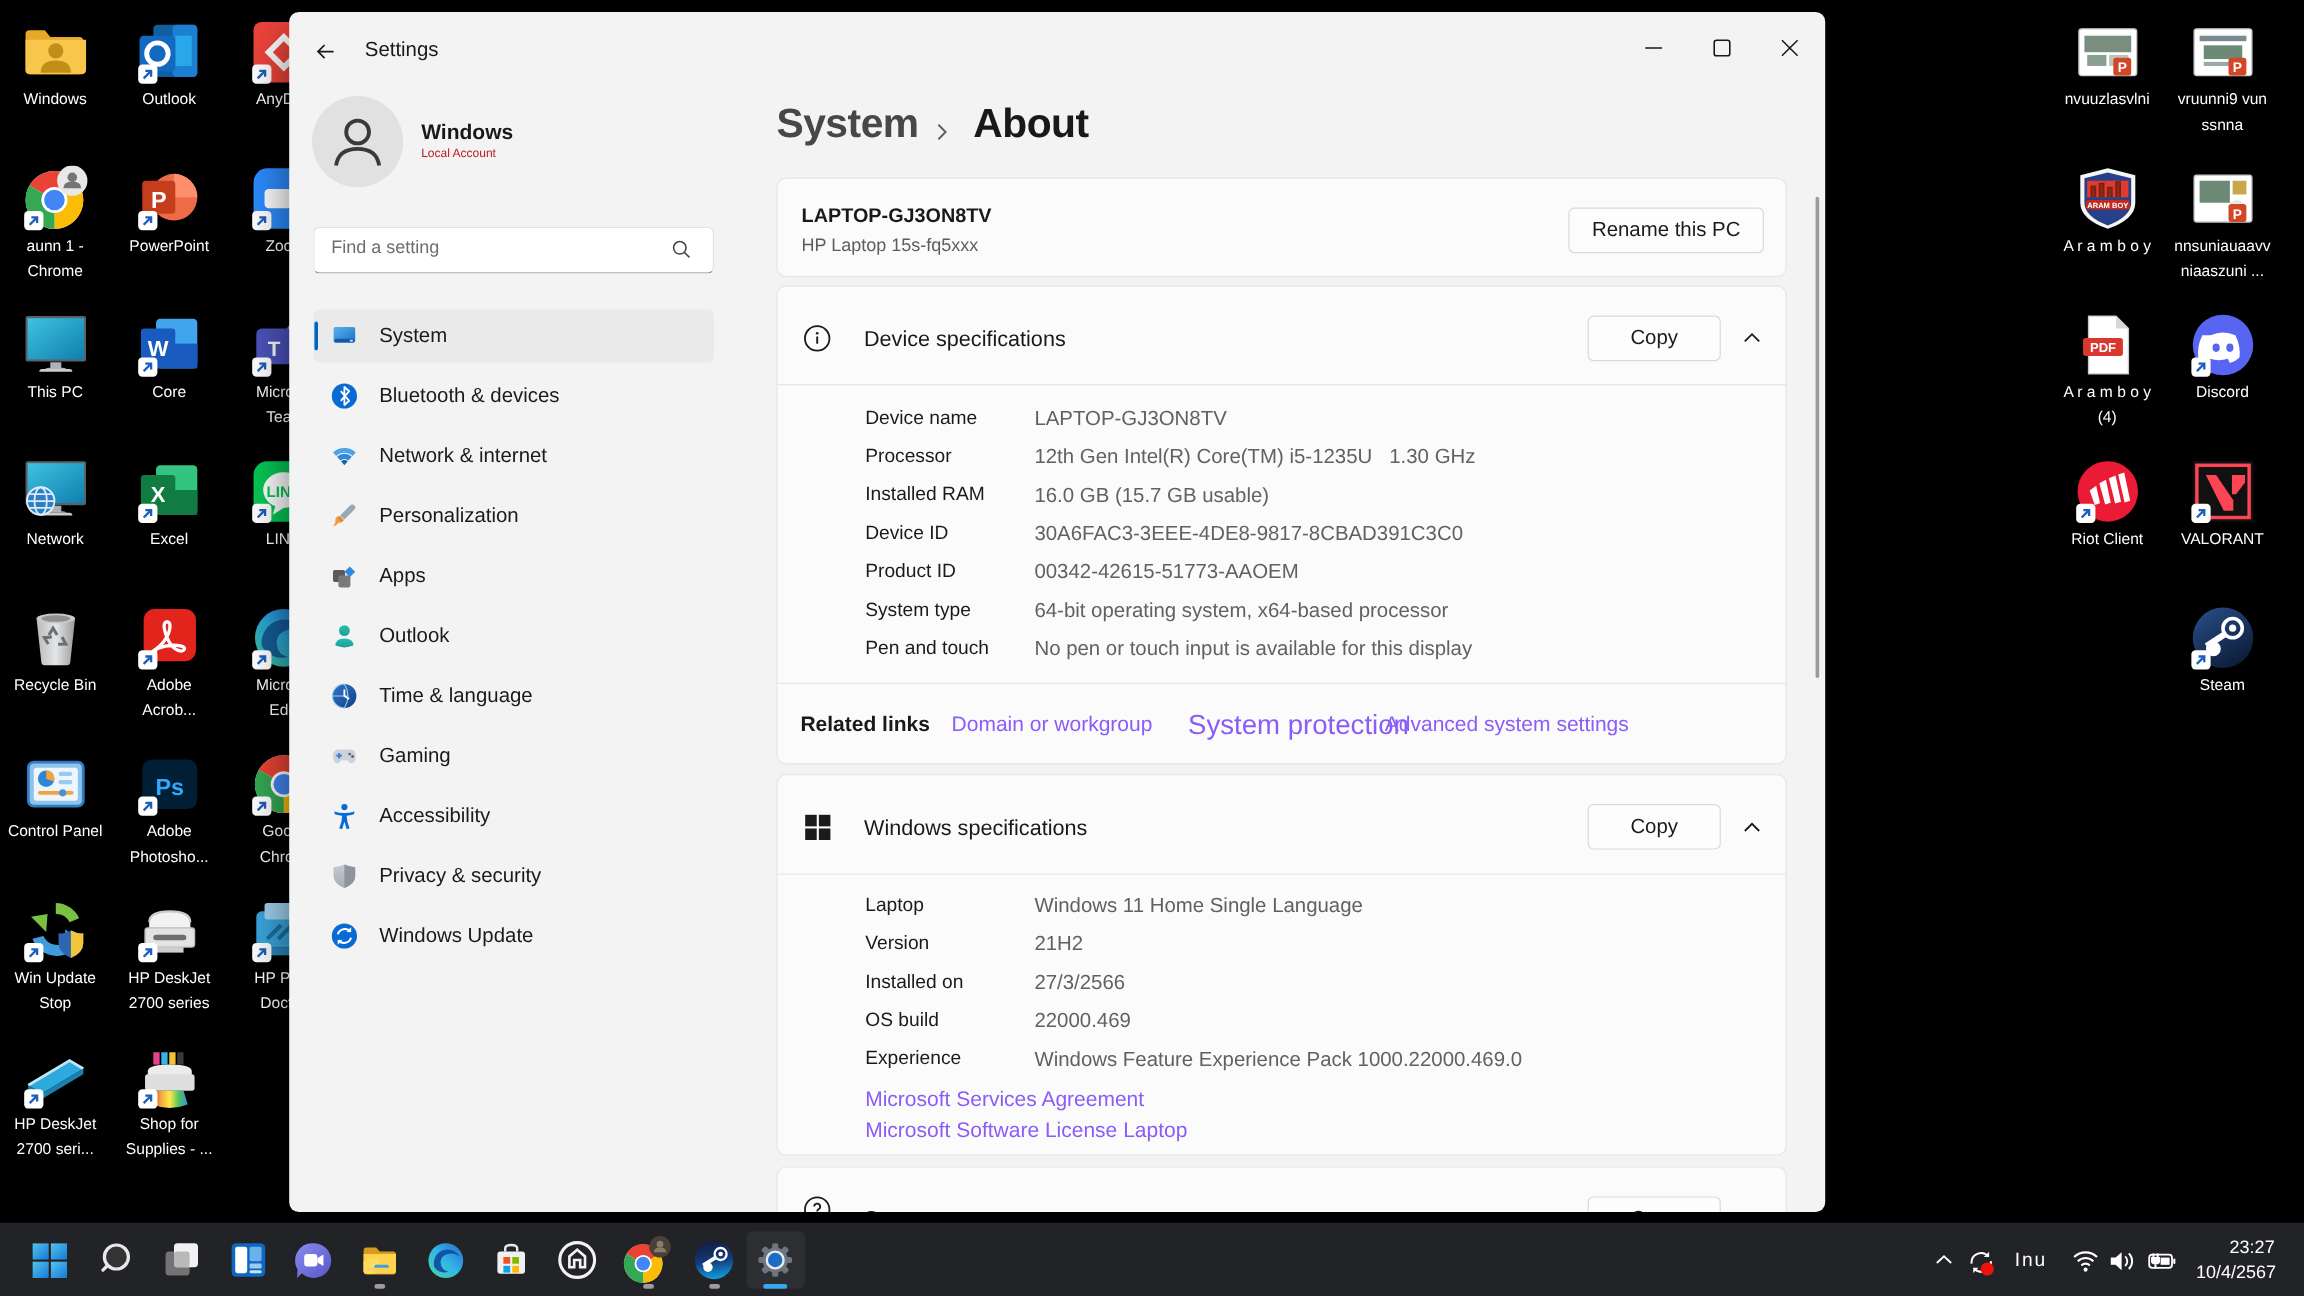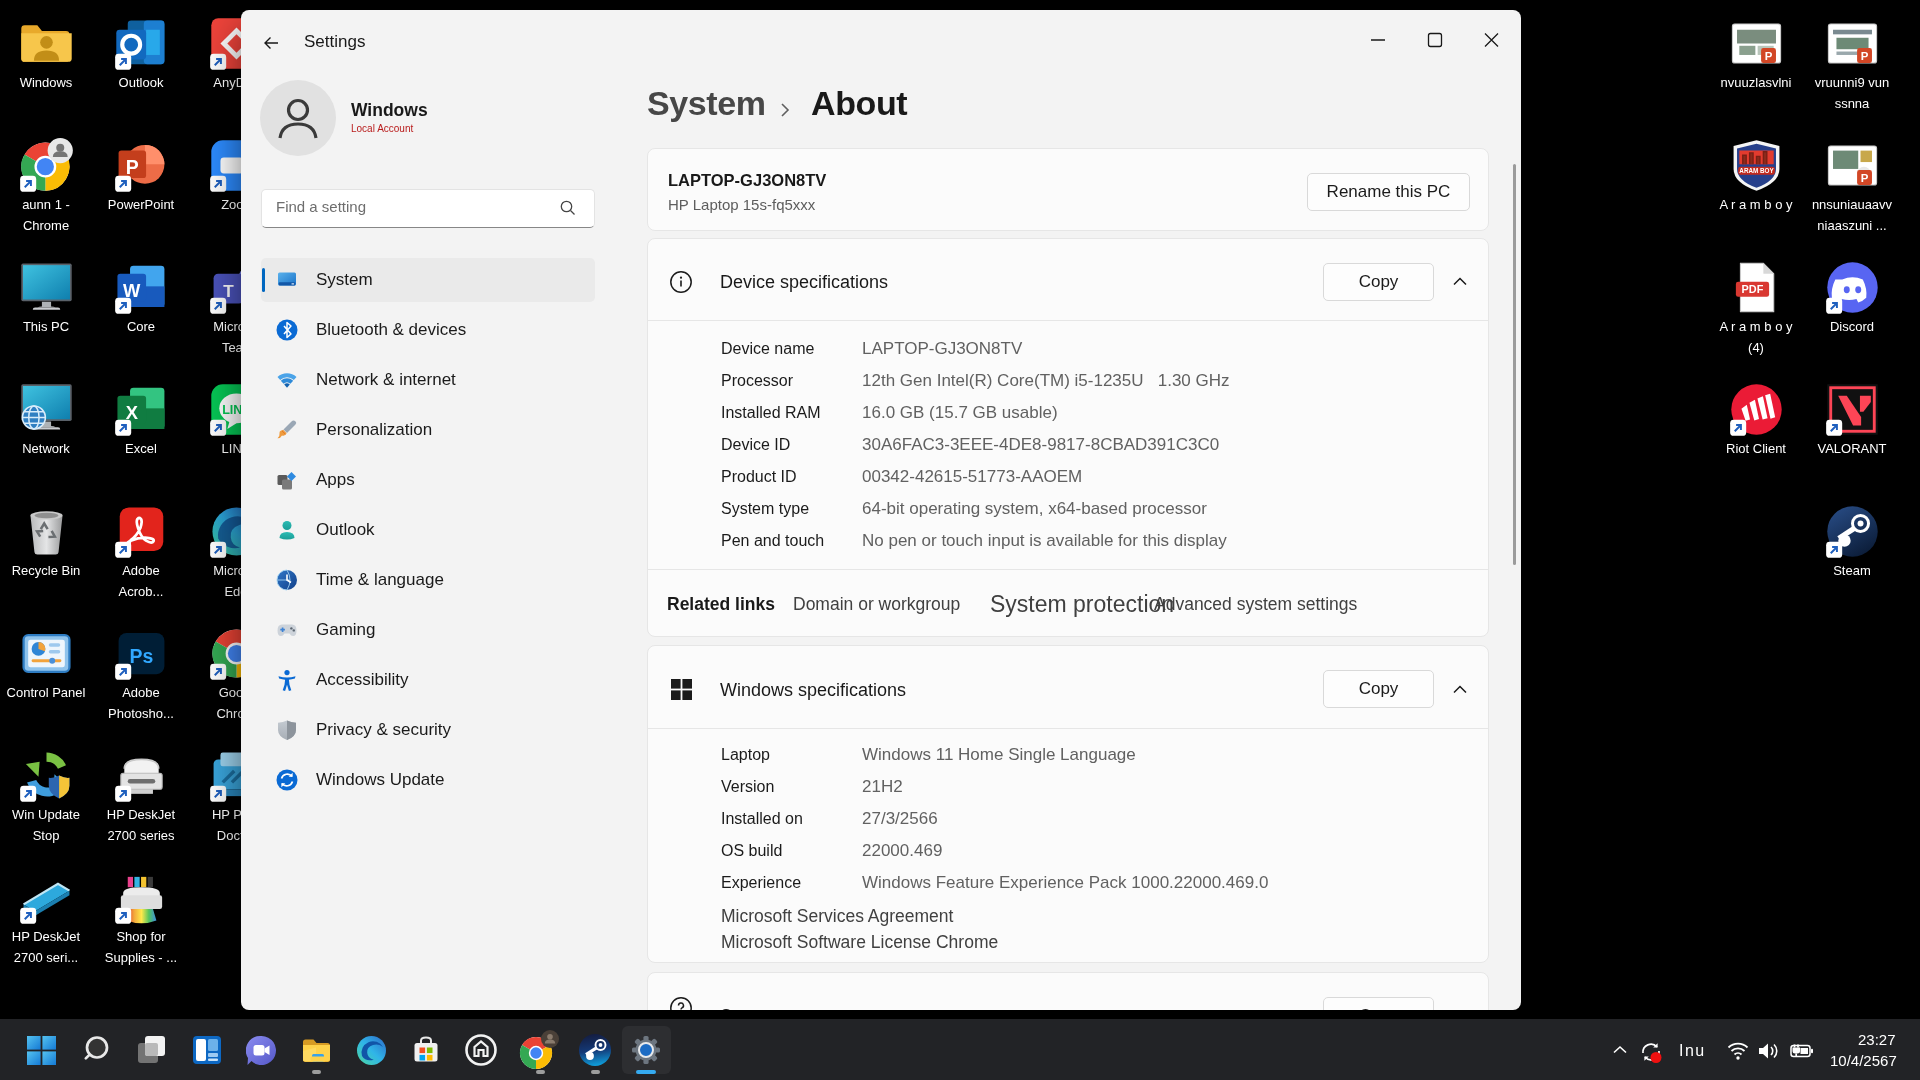--- a/index.html
+++ b/index.html
@@ -9,21 +9,21 @@
 .dcell .ic svg{width:55px;height:55px}
 .dlab{margin-top:1px;font-size:13px;line-height:21px;color:#fff;
 text-shadow:0 1px 2px rgba(0,0,0,.9),0 0 2px rgba(0,0,0,.8)}
 .win{position:absolute;left:241px;top:10px;width:1280px;height:1000px;
 background:#f3f3f3;border-radius:8px;overflow:hidden;
 box-shadow:0 16px 40px rgba(0,0,0,.55);}
 .navtxt{position:absolute;left:75px;font-size:17px;color:#1a1a1a;line-height:44px}
 .card{position:absolute;left:406px;background:#fbfbfb;border:1px solid #e6e6e6;border-radius:8px}
 .lbl{position:absolute;left:480px;font-size:16px;color:#1b1b1b;transform:translateY(-50%)}
 .val{position:absolute;left:621px;font-size:17px;color:#616161;transform:translateY(-50%)}
-.blue{color:#404040}
+.blue{color:#8b5cf6}
 .cbtn{position:absolute;background:#fdfdfd;border:1px solid #d9d9d9;border-radius:5px;
 font-size:17px;color:#1b1b1b;text-align:center}
 .tb{position:absolute;left:0;top:1019px;width:1920px;height:61px;background:#222326}
 .tbi{position:absolute;top:1026px;width:48px;height:48px;display:flex;
 align-items:center;justify-content:center}
 .dash{position:absolute;top:1070px;height:3.5px;border-radius:2px;background:#9d9d9d}
 .trtxt{position:absolute;color:#fff;font-size:15px}
 </style></head><body>
 <div class="dcell" style="left:-1px;top:20px">
     <div class="ic"><svg width="48" height="48" viewBox="0 0 48 48">
@@ -650,21 +650,21 @@
 <div class="val" style="top:745px">Windows 11 Home Single Language</div>
 <div class="lbl" style="top:777px">Version</div>
 <div class="val" style="top:777px">21H2</div>
 <div class="lbl" style="top:809px">Installed on</div>
 <div class="val" style="top:809px">27/3/2566</div>
 <div class="lbl" style="top:841px">OS build</div>
 <div class="val" style="top:841px">22000.469</div>
 <div class="lbl" style="top:873px">Experience</div>
 <div class="val" style="top:873px">Windows Feature Experience Pack 1000.22000.469.0</div>
 <div class="abs blue" style="left:480px;top:906px;font-size:17.5px;transform:translateY(-50%)">Microsoft Services Agreement</div>
-<div class="abs blue" style="left:480px;top:932px;font-size:17.5px;transform:translateY(-50%)">Microsoft Software License Chrome</div>
+<div class="abs blue" style="left:480px;top:932px;font-size:17.5px;transform:translateY(-50%)">Microsoft Software License Laptop</div>
 <div class="card" style="top:962px;width:842px;height:60px"></div>
 <svg class="abs" style="left:428px;top:986px" width="24" height="24" viewBox="0 0 24 24">
 <circle cx="12" cy="12" r="10.2" stroke="#1b1b1b" stroke-width="1.5" fill="none"></circle>
 <path d="M9.5 9.5 a2.5 2.5 0 1 1 3.5 2.3 q-1 .5-1 1.7" stroke="#1b1b1b" stroke-width="1.5" fill="none"></path>
     </svg>
 <div class="abs" style="left:479px;top:996px;font-size:18px;color:#191919">Support</div>
 <div class="cbtn" style="left:1082px;top:987px;width:111px;height:38px;line-height:36px">Copy</div>
 <svg class="abs" style="left:1211px;top:999px" width="16" height="14" viewBox="0 0 16 14">
 <path d="M2 9.5 l6-6 6 6" stroke="#191919" stroke-width="1.5" fill="none"></path>
     </svg>

